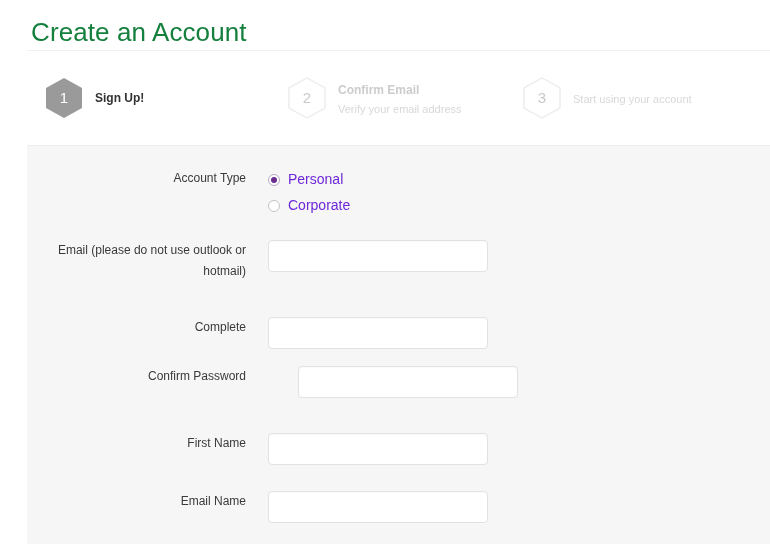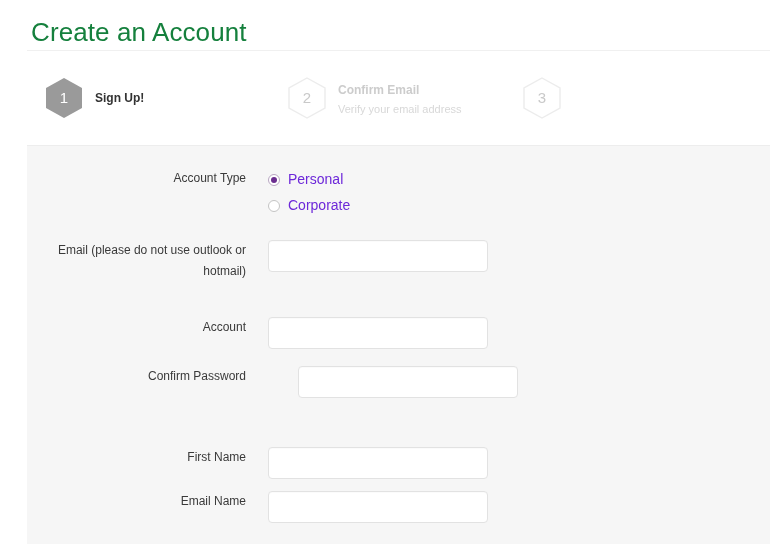--- a/index.html
+++ b/index.html
@@ -228,20 +228,21 @@
   </div>
 
   <div class="step step-3">
     <div class="hex-wrap">
       <svg width="40" height="44" viewBox="0 0 40 44" aria-hidden="true">
         <polygon points="20,2 38,12 38,32 20,42 2,32 2,12" fill="none" stroke="#ececec" stroke-width="1.4"></polygon>
       </svg>
       <span class="hex-num">3</span>
     </div>
     <div class="step-text">
+      <span class="step-sub">Start using your account</span>
     </div>
   </div>
 
 </div>
 
 <div class="form-panel">
 
   <div class="form-row" style="top:22px;">
     <div class="form-label">Account Type</div>
     <div class="form-control radio-group">
@@ -257,34 +258,34 @@
   </div>
 
   <div class="form-row" style="top:94px;">
     <div class="form-label">Email (please do not use outlook or hotmail)</div>
     <div class="form-control">
       <input class="text-input" type="text" placeholder="" style="">
     </div>
   </div>
 
   <div class="form-row" style="top:171px;">
-    <div class="form-label">Account</div>
+    <div class="form-label">Complete</div>
     <div class="form-control">
       <input class="text-input" type="password" placeholder="" style="">
     </div>
   </div>
 
   <div class="form-row" style="top:220px;gap:30px;">
     <div class="form-label">Confirm Password</div>
     <div class="form-control">
       <input class="text-input" type="password" placeholder="" style="">
     </div>
   </div>
 
-  <div class="form-row" style="top:301px;">
+  <div class="form-row" style="top:287px;">
     <div class="form-label">First Name</div>
     <div class="form-control">
       <input class="text-input" type="text" placeholder="" style="">
     </div>
   </div>
 
   <div class="form-row" style="top:345px;">
     <div class="form-label">Email Name</div>
     <div class="form-control">
       <input class="text-input" type="text" placeholder="" style="">

